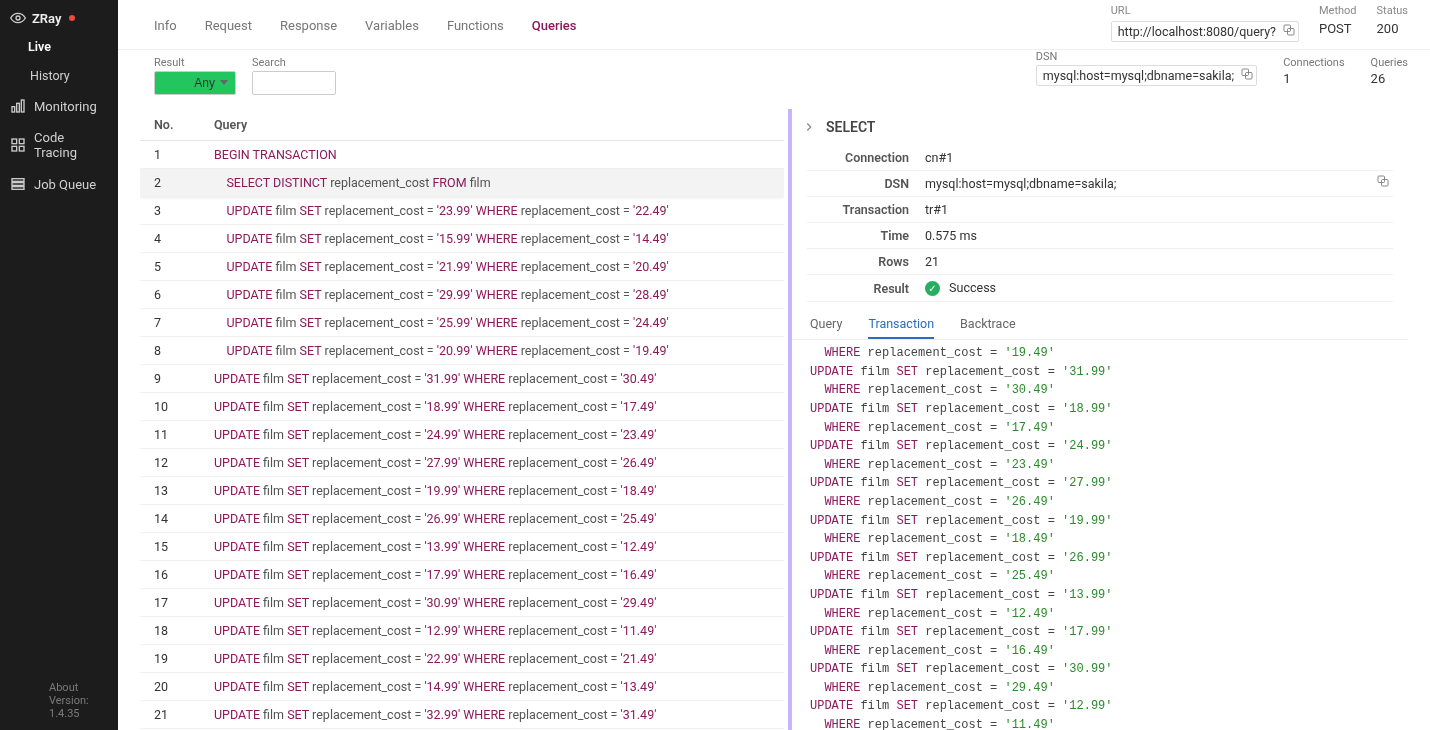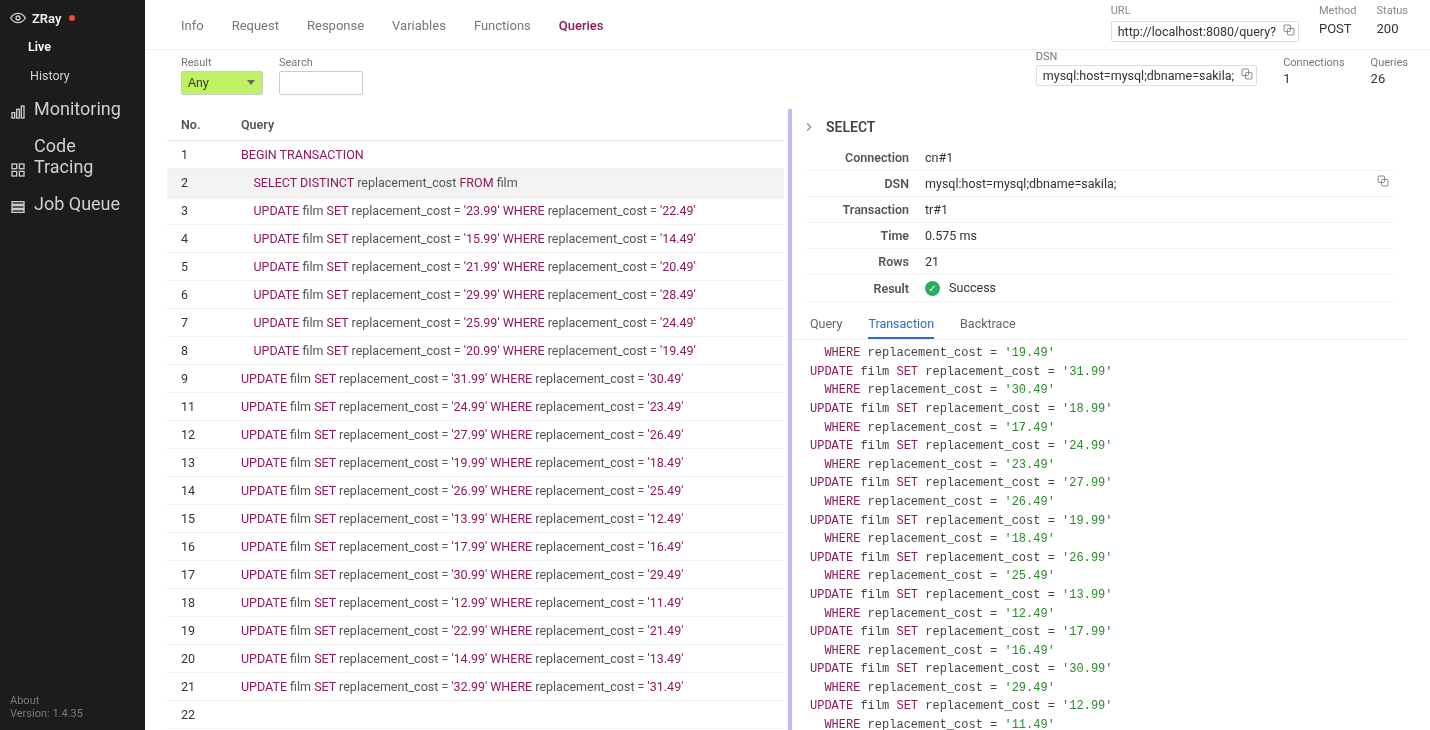--- a/index.html
+++ b/index.html
@@ -6,21 +6,21 @@
 body {
   font-family: -apple-system, BlinkMacSystemFont, "Segoe UI", Roboto, Helvetica, Arial, sans-serif;
   font-size: 13px;
   color: #333;
   display: flex;
   height: 730px;
   width: 1430px;
   overflow: hidden;
 }
 .sidebar {
-  width: 145px;
+  width: 118px;
   background: #1c1c1c;
   color: #ccc;
   display: flex;
   flex-direction: column;
   flex-shrink: 0;
 }
 .sidebar-header {
   display: flex;
   align-items: center;
   padding: 10px 10px 6px 10px;
@@ -33,32 +33,33 @@
   background: #e74c3c; margin-left: 8px;
 }
 .sidebar-item {
   padding: 7px 10px 7px 30px;
   font-size: 12.5px;
   color: #d0d0d0;
   cursor: pointer;
 }
 .sidebar-item.sub-active { color: #fff; font-weight: 600; padding-left:28px;}
 .sidebar-group-item {
-  display:flex; align-items:flex-end;
+  display:flex; align-items:center;
   padding: 8px 10px;
-  font-size: 18px;
+  font-size: 13px;
   color: #d0d0d0;
   cursor:pointer;
 }
 .sidebar-group-item .mi { width:16px; height:16px; margin-right:8px; flex-shrink:0; }
 .sidebar-footer {
   margin-top:auto;
   padding: 6px 10px 10px;
   color: #7a7a7a;
   font-size: 11px;
+  margin-left: 39px;
 }
 .main {
   flex: 1;
   display: flex;
   flex-direction: column;
   background: #fff;
   overflow:hidden;
 }
 .tabs {
   display:flex;
@@ -97,22 +98,22 @@
 .filters {
   display:flex; align-items:flex-end;
   padding: 6px 36px 0 36px;
   gap: 16px;
   position:relative;
 }
 .filter-block label { font-size:11px; color:#777; display:block; margin-bottom:2px;}
 .sel {
   border:1px solid #ccc; border-radius:2px;
   height:24px; min-width: 82px; padding: 0 20px 0 6px;
-  font-size:12px; background:#bef264; color:#333;
-  appearance:none; position:relative;
+  font-size:12px; background:#22c55e; color:#333;
+  appearance:none; position:relative;text-align:right;
 }
 .sel-wrap { position:relative; display:inline-block; }
 .sel-wrap::after {
   content:""; position:absolute; right:8px; top:9px;
   border-left:4px solid transparent;
   border-right:4px solid transparent;
   border-top:5px solid #666;
   pointer-events:none;
 }
 .search-input {
@@ -364,20 +365,24 @@
               <td>7</td>
               <td>&nbsp;&nbsp;&nbsp;&nbsp;<span class="kw2">UPDATE</span><span class="plain"> film </span><span class="kw3">SET</span><span class="plain"> replacement_cost = </span><span class="str">'25.99'</span><span class="plain"> </span><span class="kw3">WHERE</span><span class="plain"> replacement_cost = </span><span class="str">'24.49'</span></td>
             </tr>
             <tr>
               <td>8</td>
               <td>&nbsp;&nbsp;&nbsp;&nbsp;<span class="kw2">UPDATE</span><span class="plain"> film </span><span class="kw3">SET</span><span class="plain"> replacement_cost = </span><span class="str">'20.99'</span><span class="plain"> </span><span class="kw3">WHERE</span><span class="plain"> replacement_cost = </span><span class="str">'19.49'</span></td>
             </tr>
             <tr>
               <td>9</td>
               <td><span class="kw2">UPDATE</span><span class="plain"> film </span><span class="kw3">SET</span><span class="plain"> replacement_cost = </span><span class="str">'31.99'</span><span class="plain"> </span><span class="kw3">WHERE</span><span class="plain"> replacement_cost = </span><span class="str">'30.49'</span></td>
+            </tr>
+            <tr>
+              <td>10</td>
+              <td><span class="kw2">UPDATE</span><span class="plain"> film </span><span class="kw3">SET</span><span class="plain"> replacement_cost = </span><span class="str">'18.99'</span><span class="plain"> </span><span class="kw3">WHERE</span><span class="plain"> replacement_cost = </span><span class="str">'17.49'</span></td>
             </tr>
             <tr>
               <td>11</td>
               <td><span class="kw2">UPDATE</span><span class="plain"> film </span><span class="kw3">SET</span><span class="plain"> replacement_cost = </span><span class="str">'24.99'</span><span class="plain"> </span><span class="kw3">WHERE</span><span class="plain"> replacement_cost = </span><span class="str">'23.49'</span></td>
             </tr>
             <tr>
               <td>12</td>
               <td><span class="kw2">UPDATE</span><span class="plain"> film </span><span class="kw3">SET</span><span class="plain"> replacement_cost = </span><span class="str">'27.99'</span><span class="plain"> </span><span class="kw3">WHERE</span><span class="plain"> replacement_cost = </span><span class="str">'26.49'</span></td>
             </tr>
             <tr>

